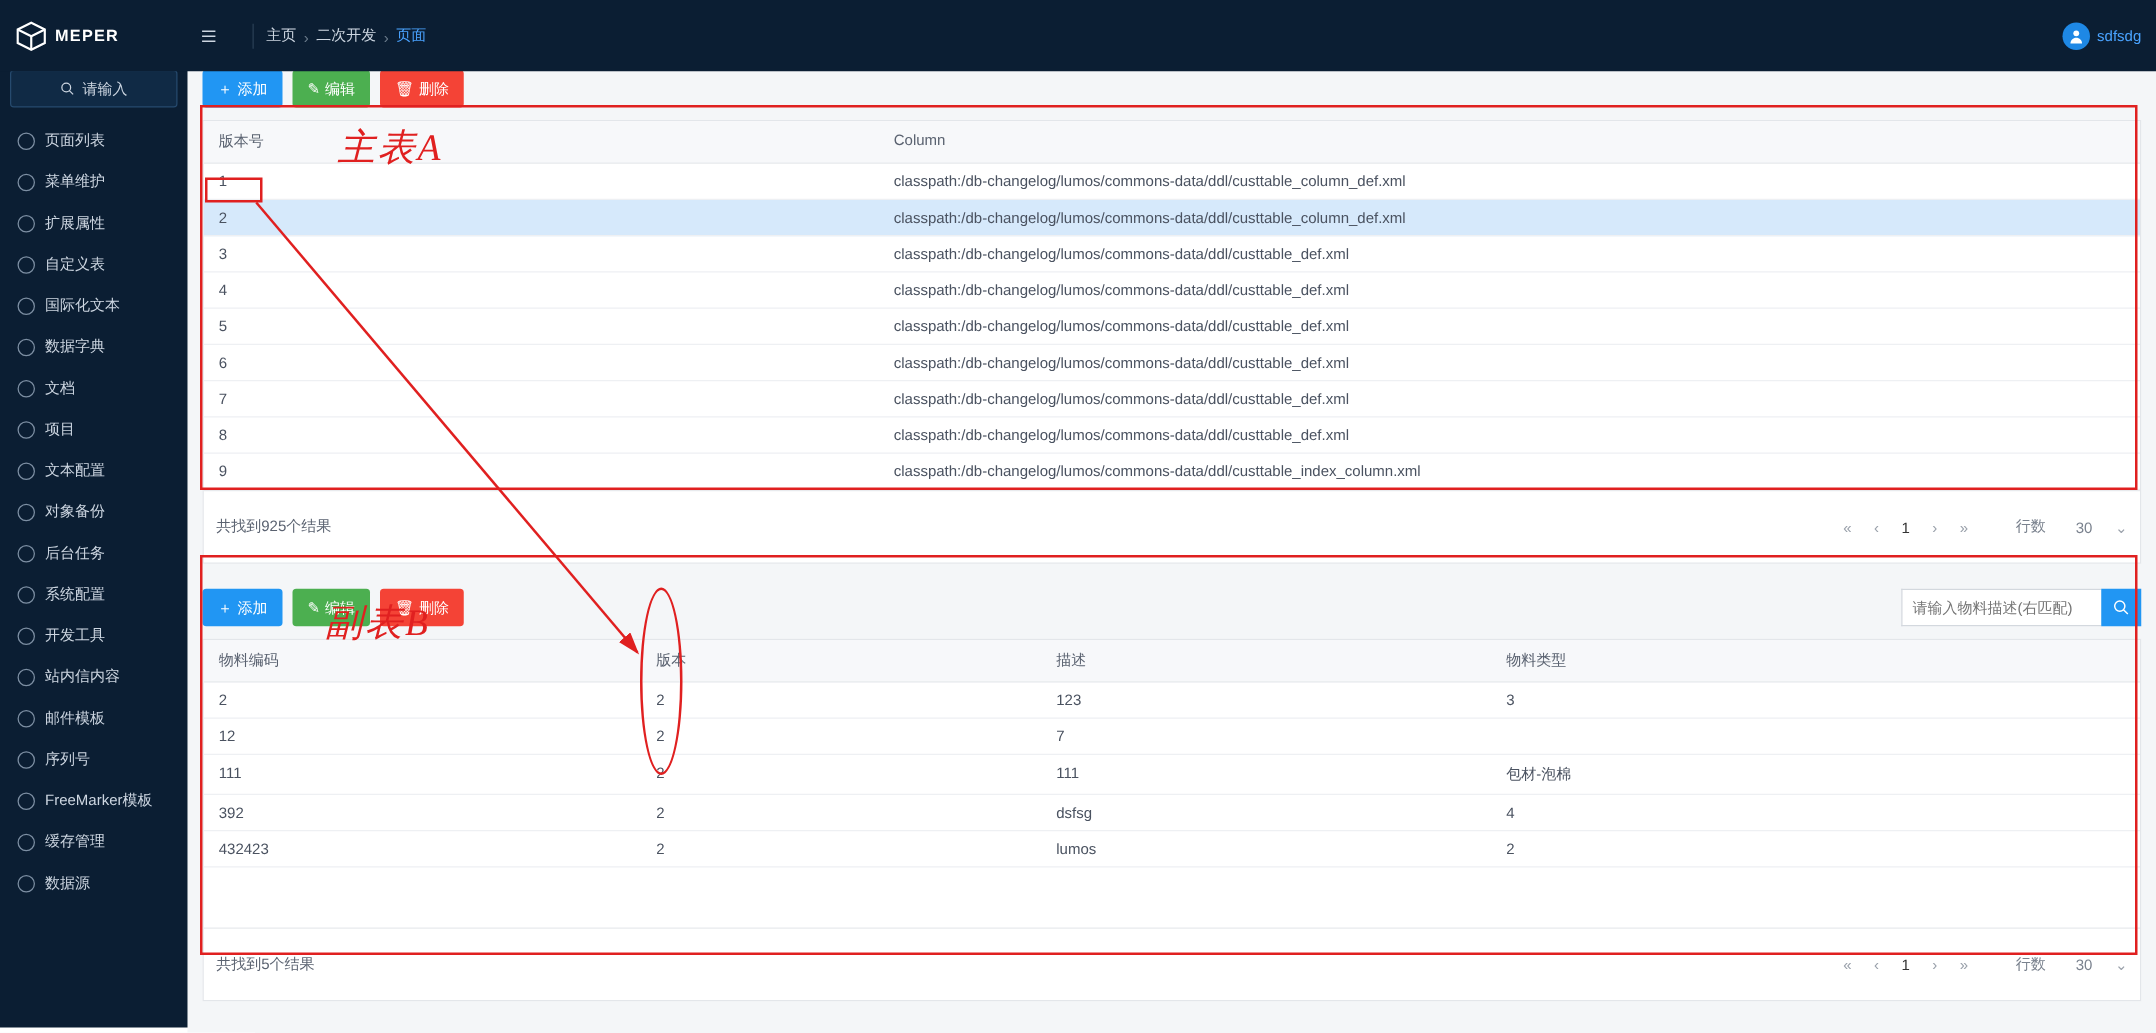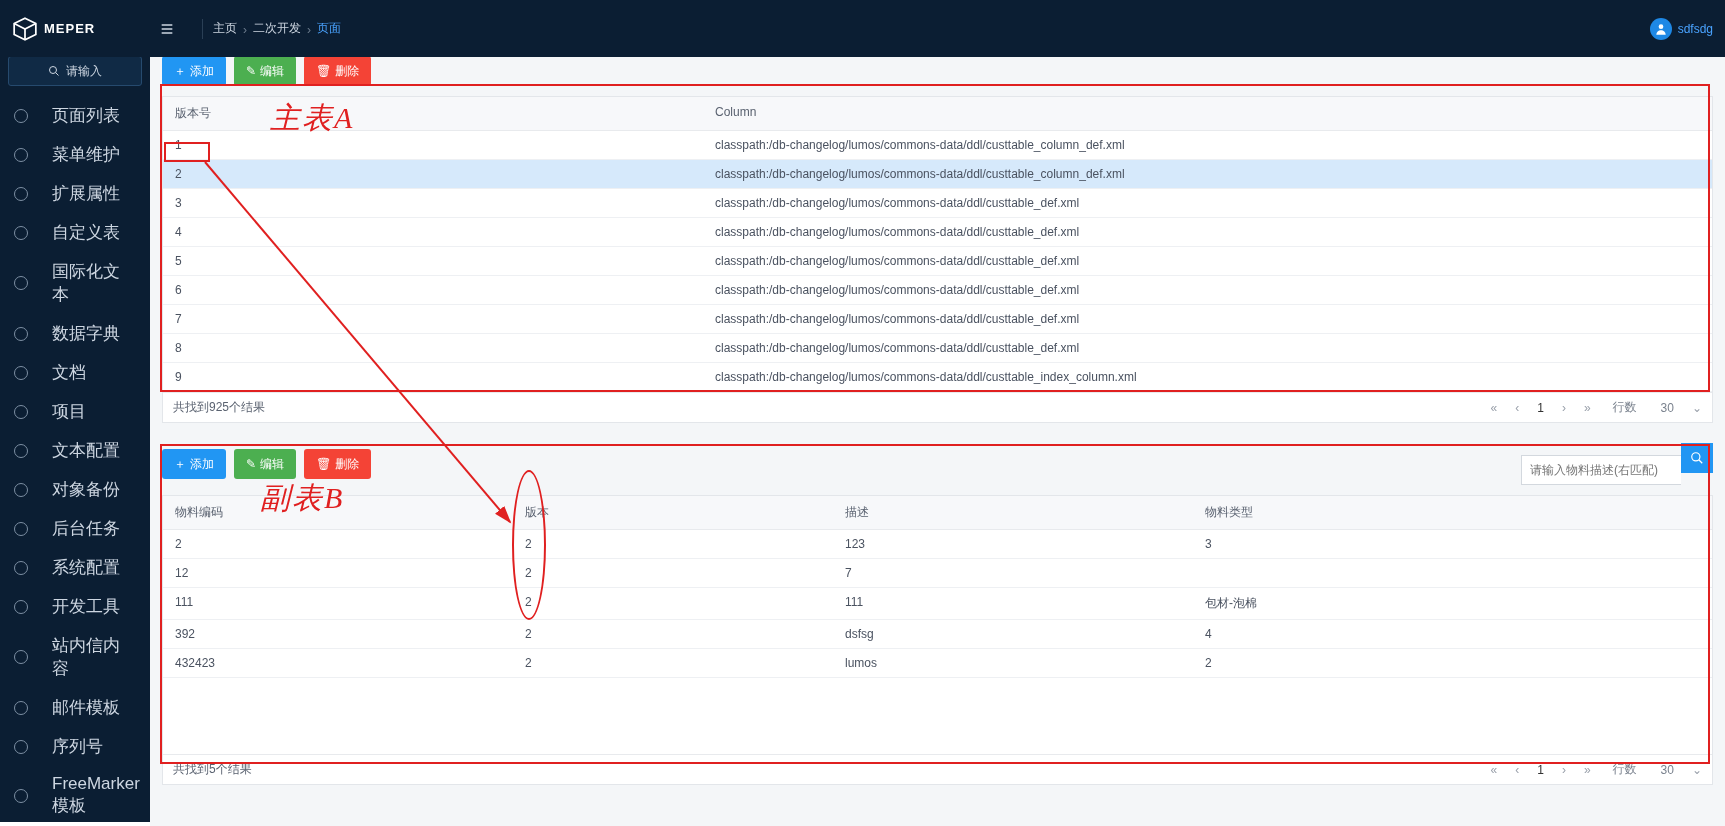--- a/index.html
+++ b/index.html
@@ -13,53 +13,53 @@
   .breadcrumb { display: flex; align-items: flex-end; gap: 6px; font-size: 12px; color: #cdd6e1; }
   .breadcrumb .sep { color: #6b7b8c; }
   .breadcrumb .current { color: #4aa3ff; }
   .topbar-spacer { flex: 1; }
   .user-chip { display: flex; align-items: center; gap: 6px; font-size: 12px; color: #4aa3ff; }
   .user-chip .avatar { width: 22px; height: 22px; border-radius: 50%; background: #1e88e5; display: flex; align-items: center; justify-content: center; color: #fff; }
 
   
   .sidebar { position: absolute; left: 0; top: 44px; bottom: 4px; width: 150px; background: #0b1e33; color: #cdd6e1; padding-top: 12px; z-index: 9; }
   .search-btn { margin: 0 8px 10px; height: 30px; border: 1px solid #264a6e; background: #102a45; color: #cdd6e1; display: flex; align-items: center; justify-content: center; gap: 6px; border-radius: 3px; cursor: pointer; font-size: 12px; }
-  .nav-item { display: flex; align-items: center; gap: 24px; padding: 8px 14px; font-size: 17px; color: #cdd6e1; cursor: pointer; }
+  .nav-item { display: flex; align-items: center; gap: 8px; padding: 8px 14px; font-size: 12px; color: #cdd6e1; cursor: pointer; }
   .nav-item .ico { width: 14px; height: 14px; border: 1.5px solid #7d8fa3; border-radius: 50%; display: inline-flex; align-items: center; justify-content: center; font-size: 8px; color: #7d8fa3; flex-shrink: 0; }
 
   
   .main { position: absolute; left: 150px; top: 44px; right: 0; bottom: 0; background: #f4f6f8; padding: 12px; overflow: auto; }
 
   .toolbar { display: flex; gap: 8px; margin-bottom: 10px; }
   .btn { height: 30px; padding: 0 12px; border: none; border-radius: 3px; color: #fff; display: inline-flex; align-items: center; gap: 4px; font-size: 12px; cursor: pointer; }
   .btn-blue { background: #2196f3; }
   .btn-green { background: #4caf50; }
   .btn-red { background: #f44336; }
 
   .panel { background: #fff; border: 1px solid #e3e6ea; }
   .grid-header, .grid-row { display: grid; }
   .tableA .grid-header, .tableA .grid-row { grid-template-columns: 540px 1fr; }
   .tableB .grid-header, .tableB .grid-row { grid-template-columns: 350px 320px 360px 1fr; }
   .grid-header { background: #f7f8fa; border-bottom: 1px solid #e8eaed; }
   .grid-header .cell { font-weight: 500; color: #5a6270; padding: 8px 12px; font-size: 12px; }
   .grid-row { border-bottom: 1px solid #eef0f3; }
   .grid-row .cell { padding: 7px 12px; font-size: 12px; color: #4a5260; }
   .grid-row.selected { background: #d6e9fb; }
-  .grid-footer { display: flex; align-items: center; padding: 6px 10px; font-size: 12px; color: #5a6270; border-top: 1px solid #e8eaed; }
+  .grid-footer { display: flex; align-items: center; padding: 20px 10px; font-size: 12px; color: #5a6270; border-top: 1px solid #e8eaed; }
   .grid-footer .spacer { flex: 1; }
   .pager { display: flex; align-items: center; gap: 18px; color: #7a828e; }
   .pager .pgbtn { cursor: pointer; color: #9aa1ab; }
   .pager .pgnum { color: #333; }
-  .pager .rows-label { margin-left: 4px; }
+  .pager .rows-label { margin-left: 20px; }
   .pager .rows-val { margin-left: 6px; }
 
   .section2-toolbar { display: flex; align-items: center; gap: 8px; margin: 20px 0 10px; }
   .section2-toolbar .spacer { flex: 1; }
   .filter-box { display: flex; }
-  .filter-box input { width: 160px; height: 30px; border: 1px solid #d3d8de; padding: 0 8px; font-size: 12px; border-right: none; margin-top: 12px; }
+  .filter-box input { width: 160px; height: 30px; border: 1px solid #d3d8de; padding: 0 8px; font-size: 12px; border-right: none; }
   .filter-box .go { width: 32px; height: 30px; background: #2196f3; color: #fff; display: flex; align-items: center; justify-content: center; cursor: pointer; }
 
   
   .anno-layer { position: absolute; left: 150px; top: 44px; right: 0; bottom: 0; pointer-events: none; font-style: italic; }
   .anno-box { position: absolute; border: 2px solid #e02020; }
   .anno-text { position: absolute; font-family: "SimSun","STSong",serif; font-size: 30px; color: #e02020; letter-spacing: 2px; }
   .anno-ellipse { position: absolute; border: 2px solid #e02020; border-radius: 50%; }
   svg.anno-svg { position: absolute; left: 0; top: 0; width: 100%; height: 100%; }
 </style>
 </head>

